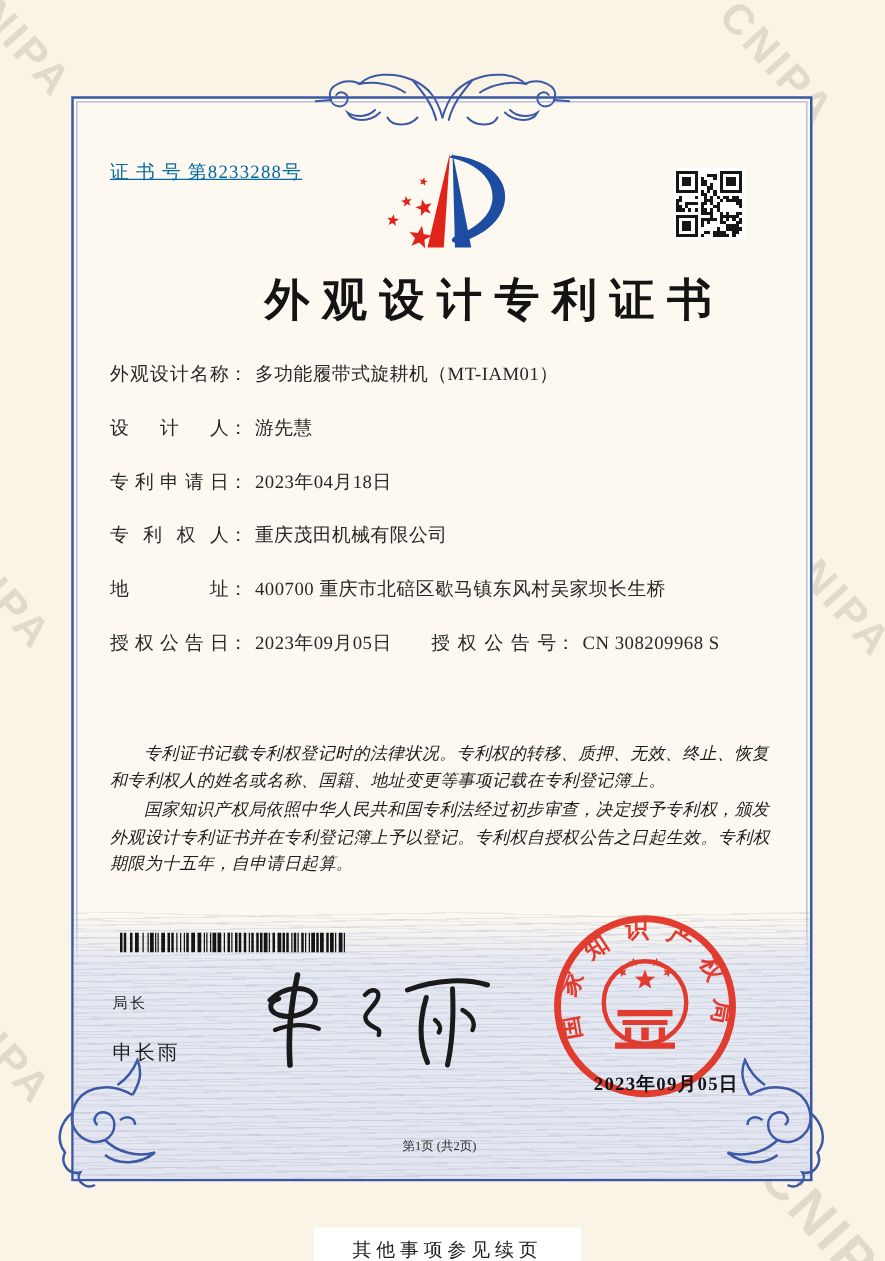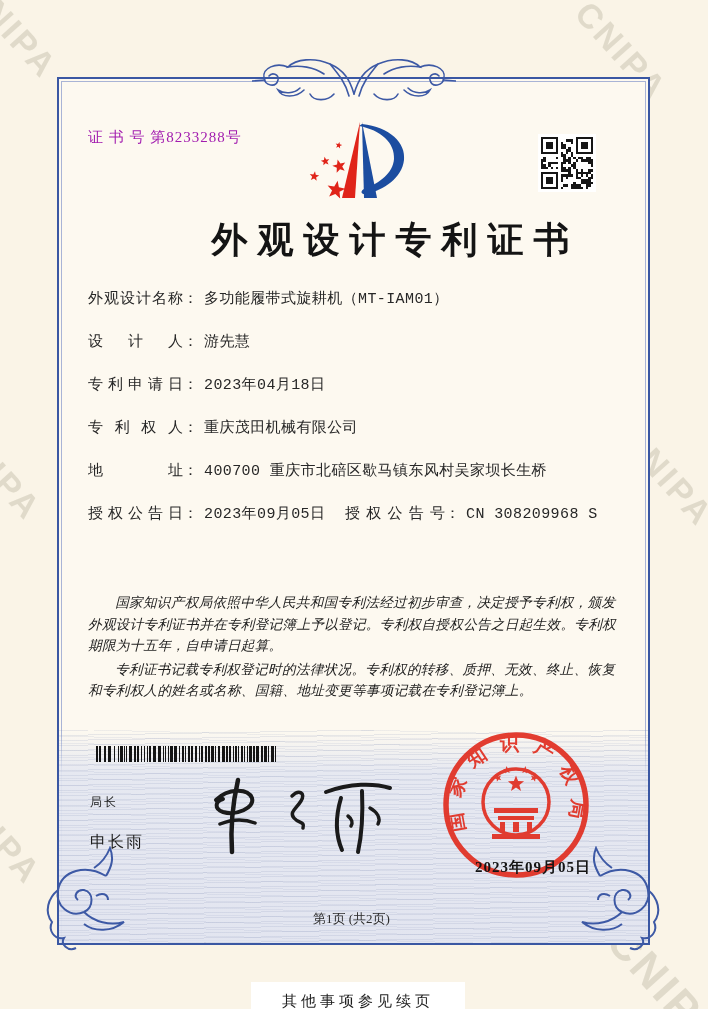--- a/index.html
+++ b/index.html
@@ -17,26 +17,26 @@
          border:2px solid #3a57a3;background:#fdf9f0;z-index:2;}
   .frame-inner{position:absolute;left:2px;top:2px;right:2px;bottom:2px;
          border:1px solid #a9b4d6;}
   .waveband{position:absolute;left:59px;top:730px;width:589px;height:213px;z-index:3;
       background:
         repeating-linear-gradient(179deg, rgba(110,125,170,.14) 0 1px, transparent 1px 5px),
         repeating-linear-gradient(181.5deg, rgba(110,125,170,.10) 0 1px, transparent 1px 7px),
         linear-gradient(180deg, rgba(231,233,242,0) 0%, rgba(228,231,241,.92) 20%, rgba(225,228,240,.95) 100%);}
   .ornament{z-index:4;}
   
-  .certno{position:absolute;left:88px;top:128px;font-size:15px;color:#a21caf;
-          letter-spacing:1px;z-index:5;}
+  .certno{position:absolute;left:88px;top:128px;font-size:15px;color:#0369a1;
+          letter-spacing:1px;z-index:5;text-decoration:underline;}
   .title{position:absolute;left:57px;top:216px;width:677px;text-align:center;
          font-size:36px;font-weight:700;letter-spacing:10px;color:#141414;z-index:5;}
   .fields{position:absolute;left:88px;top:290px;width:545px;z-index:5;
-          font-size:15px;color:#272727;font-family:Liberation Mono, monospace;}
+          font-size:15px;color:#272727;}
   .frow{position:relative;line-height:20px;height:20px;margin-bottom:23px;white-space:nowrap;}
   .flabel{display:inline-block;width:95px;text-align:justify;text-align-last:justify;
           vertical-align:top;}
   .flabel2{display:inline-block;width:100px;text-align:justify;text-align-last:justify;
           vertical-align:top;}
   .fcolon{display:inline-block;margin-right:6px;}
   .fvalue{letter-spacing:.4px;}
   .fpair2{position:absolute;left:257px;top:0;}
   .paras{position:absolute;left:88px;top:592px;width:534px;z-index:5;
          font-size:13.6px;line-height:21.6px;color:#1c1c1c;font-style:italic;}
@@ -44,21 +44,21 @@
   .barcode{position:absolute;left:96px;top:746px;width:184px;height:16px;z-index:5;}
   .signrole{position:absolute;left:90px;top:794px;font-size:12px;color:#1d1d1d;z-index:5;
         font-family:"Liberation Sans","DejaVu Sans",sans-serif;letter-spacing:2px;}
   .signname{position:absolute;left:90px;top:832px;font-size:16px;color:#1d1d1d;z-index:5;
         font-family:Liberation Serif, serif;letter-spacing:2px;}
   .signature{position:absolute;left:200px;top:768px;z-index:5;}
   .seal{position:absolute;left:433px;top:722px;z-index:6;}
   .sealdate{position:absolute;left:443px;top:858px;width:180px;text-align:center;
         font-size:15px;font-weight:700;color:#141414;z-index:7;letter-spacing:1px;}
   .pagenum{position:absolute;left:57px;top:910px;width:589px;text-align:center;
-        font-size:13px;color:#2d2d2d;z-index:5;}
+        font-size:10px;color:#2d2d2d;z-index:5;}
   .contnote{position:absolute;left:251px;top:982px;width:214px;height:38px;background:#ffffff;
         text-align:center;line-height:38px;font-size:15px;color:#1d1d1d;letter-spacing:4px;z-index:5;}
   .qr{position:absolute;left:538px;top:134px;width:58px;height:58px;z-index:5;}
 </style>
 </head>
 <body>
 
 <div class="page">
 
   <div class="wm" style="left:-14px;top:-28px;font-size:34px;">CNIPA</div>
@@ -366,22 +366,22 @@
     </div>
     <div class="frow">
       <span class="flabel">授权公告日</span><span class="fcolon">：</span><span class="fvalue">2023年09月05日</span>
       <span class="fpair2">
         <span class="flabel2">授权公告号</span><span class="fcolon">：</span><span class="fvalue">CN 308209968 S</span>
       </span>
     </div>
   </div>
 
   <div class="paras">
+    <p>专利证书记载专利权登记时的法律状况。专利权的转移、质押、无效、终止、恢复和专利权人的姓名或名称、国籍、地址变更等事项记载在专利登记簿上。</p>
     <p>国家知识产权局依照中华人民共和国专利法经过初步审查，决定授予专利权，颁发外观设计专利证书并在专利登记簿上予以登记。专利权自授权公告之日起生效。专利权期限为十五年，自申请日起算。</p>
-    <p>专利证书记载专利权登记时的法律状况。专利权的转移、质押、无效、终止、恢复和专利权人的姓名或名称、国籍、地址变更等事项记载在专利登记簿上。</p>
   </div>
 
   <div class="barcode"><svg width="184" height="16" viewBox="0 0 184 16" xmlns="http://www.w3.org/2000/svg">
         <rect x="0" y="0" width="2" height="16" fill="#141414"></rect>
         <rect x="3" y="0" width="2" height="16" fill="#141414"></rect>
         <rect x="8" y="0" width="2" height="16" fill="#141414"></rect>
         <rect x="12" y="0" width="3" height="16" fill="#141414"></rect>
         <rect x="18" y="0" width="1" height="16" fill="#141414"></rect>
         <rect x="22" y="0" width="1" height="16" fill="#141414"></rect>
         <rect x="24" y="0" width="3" height="16" fill="#141414"></rect>

